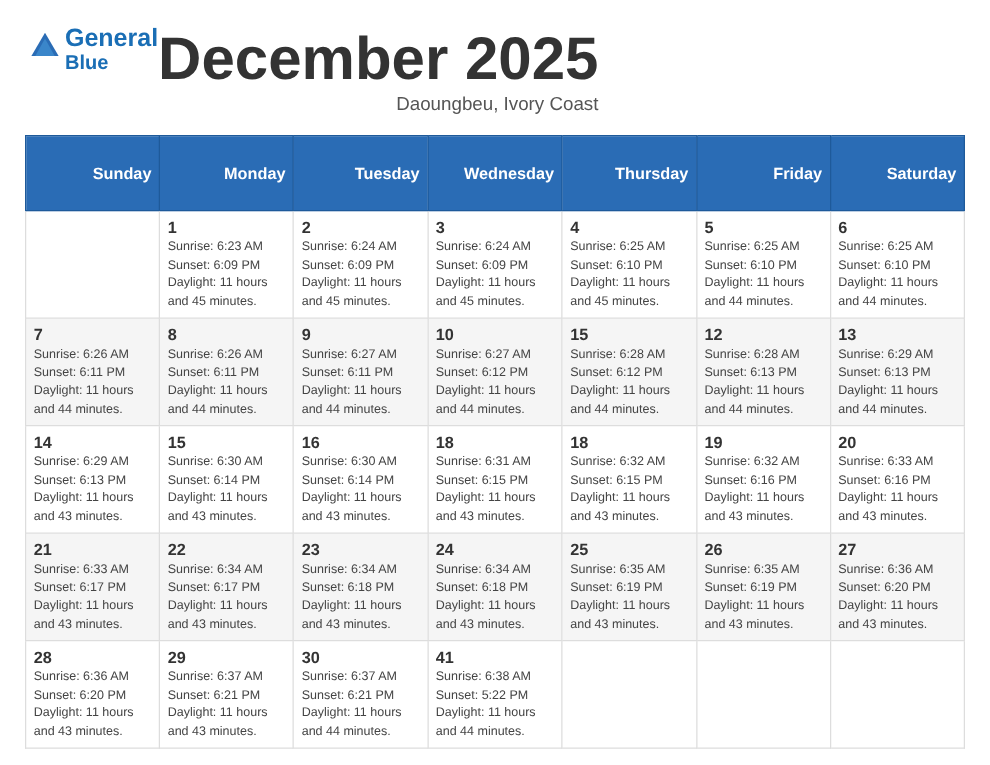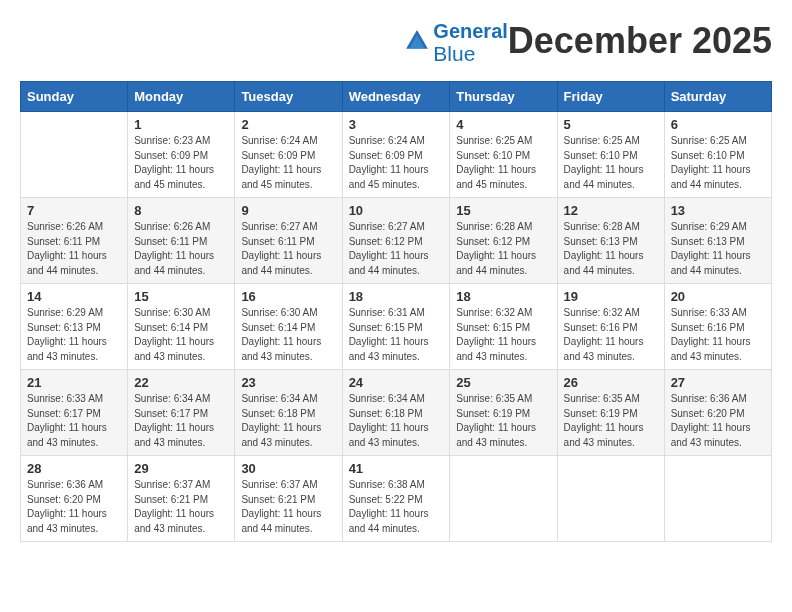--- a/index.html
+++ b/index.html
@@ -5,57 +5,57 @@
     * { box-sizing: border-box; margin: 0; padding: 0; }
     body {
       font-family: Arial, sans-serif;
       background: #fff;
       width: 792px;
       min-height: 612px;
       padding: 20px;
     }
     .header {
       display: flex;
-      justify-content: flex-end;
+      justify-content: flex-start;
       align-items: flex-start;
       margin-bottom: 16px;
     }
     .logo {
       display: flex;
       align-items: center;
     }
     .logo-icon {
       width: 28px;
       height: 28px;
       margin-left: 2px;
     }
     .title-block {
       text-align: right;
     }
     .month-title {
-      font-size: 36px;
+      font-size: 48px;
       font-weight: bold;
       color: #333;
     }
     .location {
       font-size: 15px;
       color: #555;
     }
     table {
       width: 100%;
       border-collapse: collapse;
       border: 1px solid #ccc;
     }
     thead tr th {
       background-color: #2a6cb5;
       color: #fff;
       font-size: 13px;
       font-weight: bold;
-      padding: 7px 6px;
-      text-align: left;
+      padding: 22px 6px;
+      text-align: right;
       border: 1px solid #1e5a9a;
     }
     tbody tr td {
       vertical-align: top;
       padding: 5px 6px;
       font-size: 10.5px;
       color: #333;
       border: 1px solid #ddd;
       width: 108px;
       height: 82px;
@@ -89,25 +89,26 @@
     <div>
       <svg class="logo-icon" viewBox="0 0 36 36" xmlns="http://www.w3.org/2000/svg">
         <polygon points="18,4 32,28 4,28" fill="#2a6cb5"></polygon>
         <polygon points="18,10 28,28 8,28" fill="#4a9fe0" opacity="0.5"></polygon>
       </svg>
     </div>
     <div style="margin-left:2px;">
       <div style="font-size:20px;font-weight:bold;color:#333;line-height:1.1;">
         <span style="color:#1a6eb5;">General</span>
       </div>
-      <div style="font-size:21px;font-weight:normal;color:#1a6eb5;line-height:1.1;">Blue</div>
+      <div style="font-size:16px;font-weight:bold;color:#1a6eb5;line-height:1.1;">Blue</div>
     </div>
   </div>
   <div class="title-block">
     <div class="month-title">December 2025</div>
+    <div class="location">Daoungbeu, Ivory Coast</div>
   </div>
 </div>
 
 <table>
   <thead>
     <tr>
     <th>Sunday</th>
         <th>Monday</th>
         <th>Tuesday</th>
         <th>Wednesday</th>

